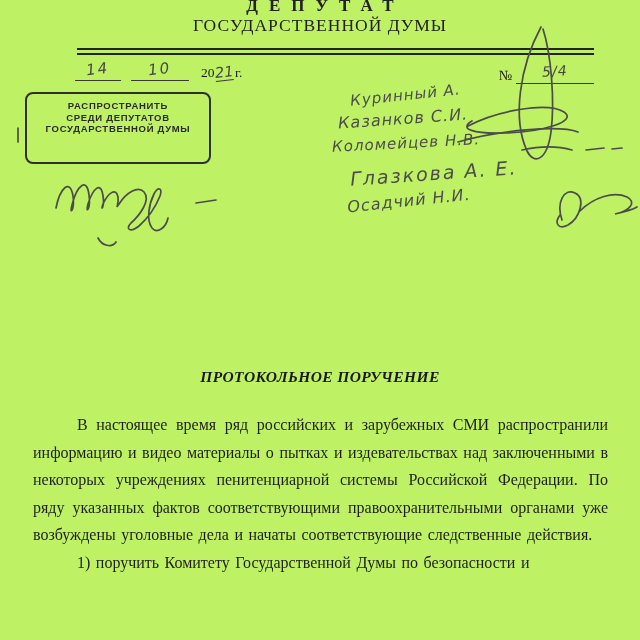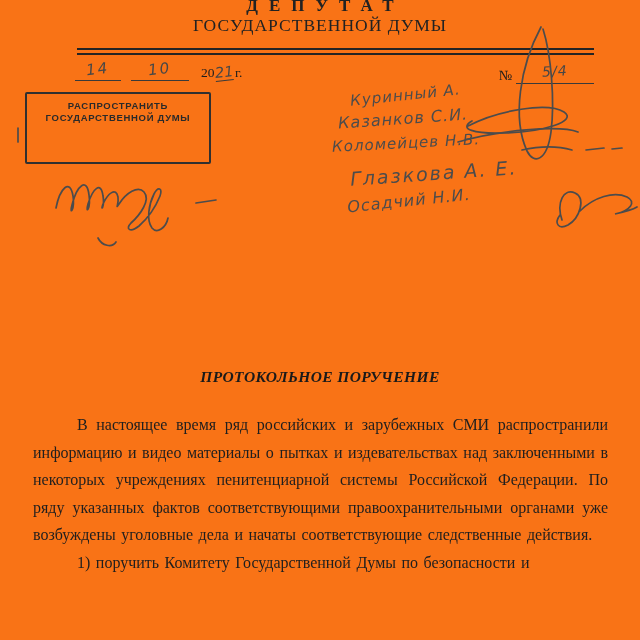--- a/index.html
+++ b/index.html
@@ -1,20 +1,20 @@
 <!DOCTYPE html>
 <html><head>
 <meta charset="utf-8">
 <style>
   html,body{margin:0;padding:0;background:#e8e8e8;}
   .page{
     position:relative;
     width:640px;height:640px;
     margin:0 auto;
-    background:#f97316;
+    background:#bef264;
     overflow:hidden;
     font-family:"Liberation Serif", serif;
     color:#1c1c1c;
   }
   
   .hdr-title{
     position:absolute;top:-4px;left:0;right:0;
     text-align:center;font-weight:bold;font-size:17px;
     letter-spacing:11px;text-indent:11px;color:#222;
   }
@@ -34,21 +34,21 @@
   .hand{font-family:"DejaVu Sans", sans-serif;font-style:italic;color:#474747;}
   .hw-day,.hw-month{font-size:15px;display:inline-block;transform:rotate(-7deg);letter-spacing:2px;}
   .yr-hand{font-size:14.5px;display:inline-block;transform:rotate(-6deg);border-bottom:1.4px solid #3a3a3a;}
   .yr-suffix{margin-left:2px;}
   .num-row{position:absolute;top:63px;left:499px;font-size:14px;white-space:nowrap;}
   .num-blank{display:inline-block;width:78px;border-bottom:1.4px solid #3a3a3a;text-align:center;height:20px;vertical-align:bottom;}
   .hw-num{font-size:14px;display:inline-block;transform:rotate(-3deg);letter-spacing:1px;}
   
   .stamp{
     position:absolute;left:25px;top:92px;width:182px;height:62px;
-    border:2.5px solid #303030;border-radius:2px;
+    border:2.5px solid #303030;border-radius:8px;
     text-align:center;padding-top:6px;
     font-family:"Liberation Sans", sans-serif;color:#2a2a2a;
   }
   .st-l{font-size:9.5px;font-weight:bold;letter-spacing:0.7px;line-height:11.5px;}
   .st-date{font-size:15px;font-weight:bold;letter-spacing:3px;margin-top:5px;color:#222;}
   
   .sig{position:absolute;white-space:nowrap;color:#4c4c4c;}
   .sig1{left:350px;top:86px;font-size:15px;transform:rotate(-6deg);letter-spacing:1px;}
   .sig2{left:338px;top:109px;font-size:16px;transform:rotate(-4deg);letter-spacing:1px;}
   .sig3{left:332px;top:134px;font-size:15px;transform:rotate(-3deg);letter-spacing:1px;}
@@ -81,20 +81,21 @@
     <span class="blank b1"><span class="hand hw-day">14</span></span><span class="blank b2"><span class="hand hw-month">10</span></span><span>20</span><span class="hand yr-hand">21</span><span class="yr-suffix">г.</span>
   </div>
 
   <div class="num-row">
     <span>№</span>
     <span class="num-blank"><span class="hand hw-num">5/4</span></span>
   </div>
 
   <div class="stamp">
     <div class="st-l">РАСПРОСТРАНИТЬ</div>
+    <div class="st-l">СРЕДИ ДЕПУТАТОВ</div>
     <div class="st-l">ГОСУДАРСТВЕННОЙ ДУМЫ</div>
   </div>
 
   <div class="sig sig1 hand">Куринный А.</div>
   <div class="sig sig2 hand">Казанков С.И.</div>
   <div class="sig sig3 hand">Коломейцев Н.В.</div>
   <div class="sig sig4 hand">Глазкова А. Е.</div>
   <div class="sig sig5 hand">Осадчий Н.И.</div>
 
   <svg class="ink" width="640" height="640" viewBox="0 0 640 640">

